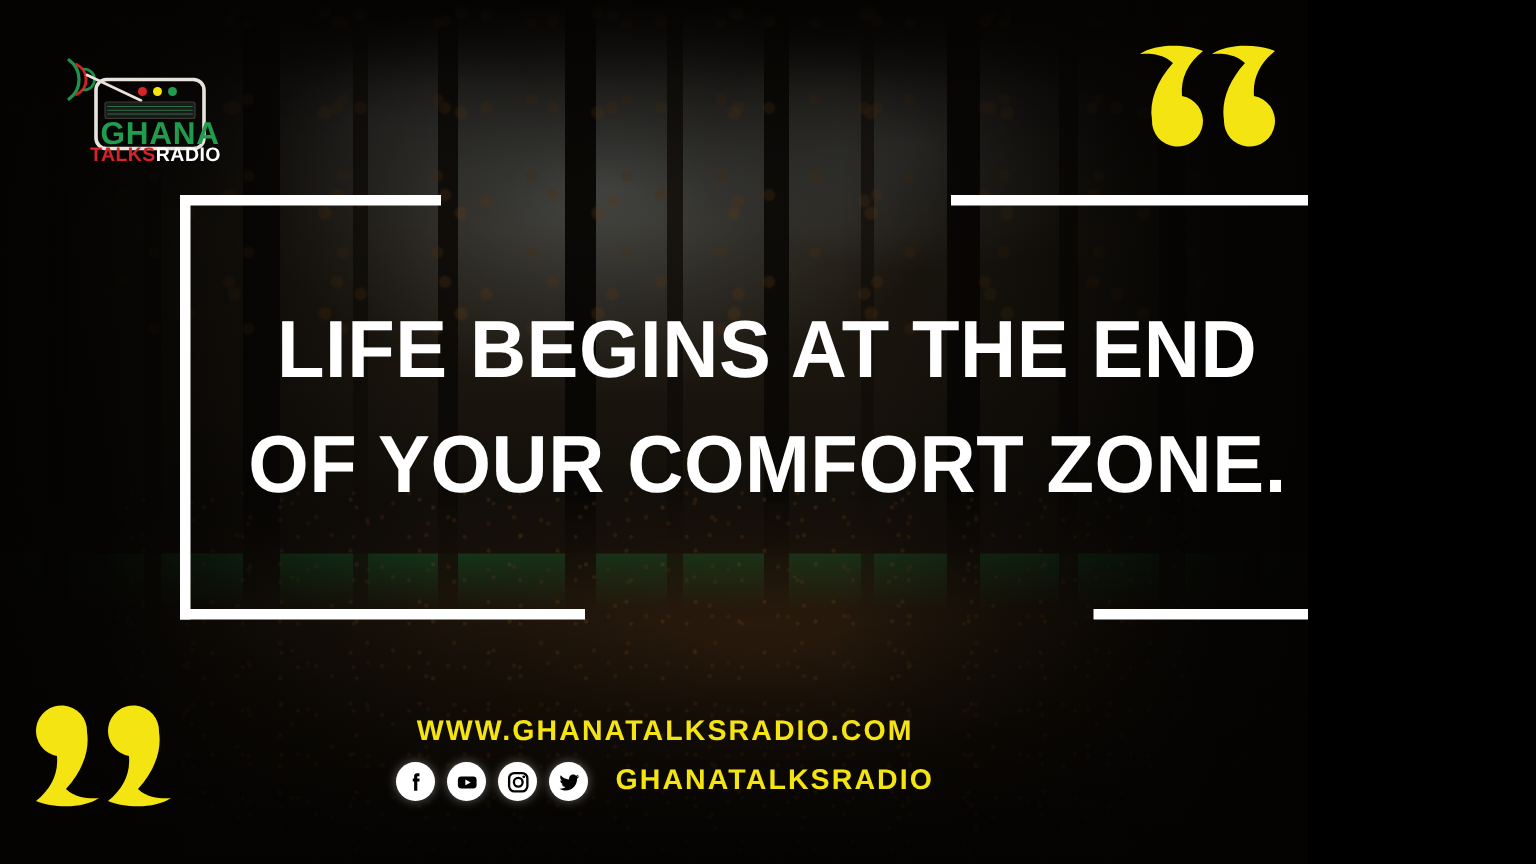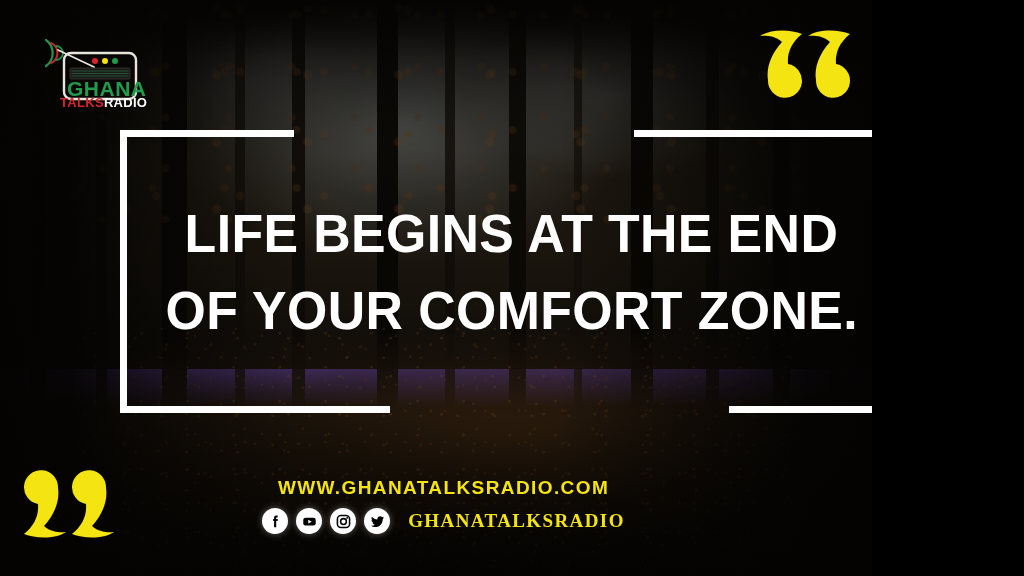--- a/index.html
+++ b/index.html
@@ -10,21 +10,21 @@
   }
   body {
     font-family: "Liberation Sans", sans-serif;
   }
 
   #card {
     position: relative;
     width: 872px;
     height: 576px;
     overflow: hidden;
-    background: #8b5cf6;
+    background: #15803d;
   }
 
   
   .bg {
     position: absolute;
     inset: 0;
     overflow: hidden;
   }
   .bg-sky {
     position: absolute;
@@ -208,21 +208,21 @@
     background: #ffffff;
     display: flex;
     align-items: center;
     justify-content: center;
     flex: 0 0 auto;
     box-shadow: 0 0 7px rgba(255,255,255,.35);
   }
   .social-icon svg { display: block; }
   .handle {
     color: #f4e411;
-    font-family: Liberation Serif, serif;
+    font-family: Liberation Sans, sans-serif;
     font-weight: bold;
     font-size: 19px;
     letter-spacing: 1.4px;
     margin-left: 10px;
     white-space: nowrap;
     text-align: center;
   }
 </style>
 </head>
 <body>

